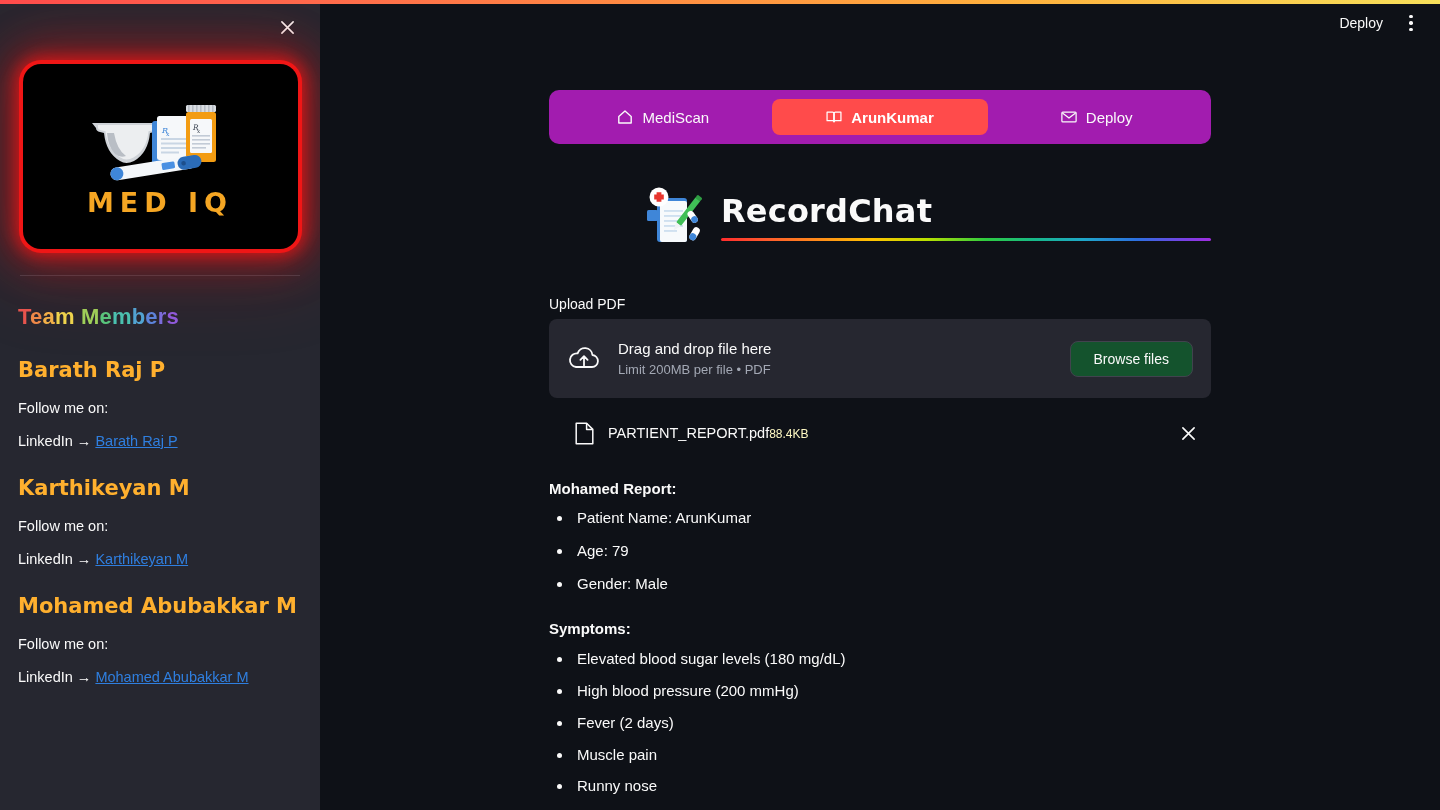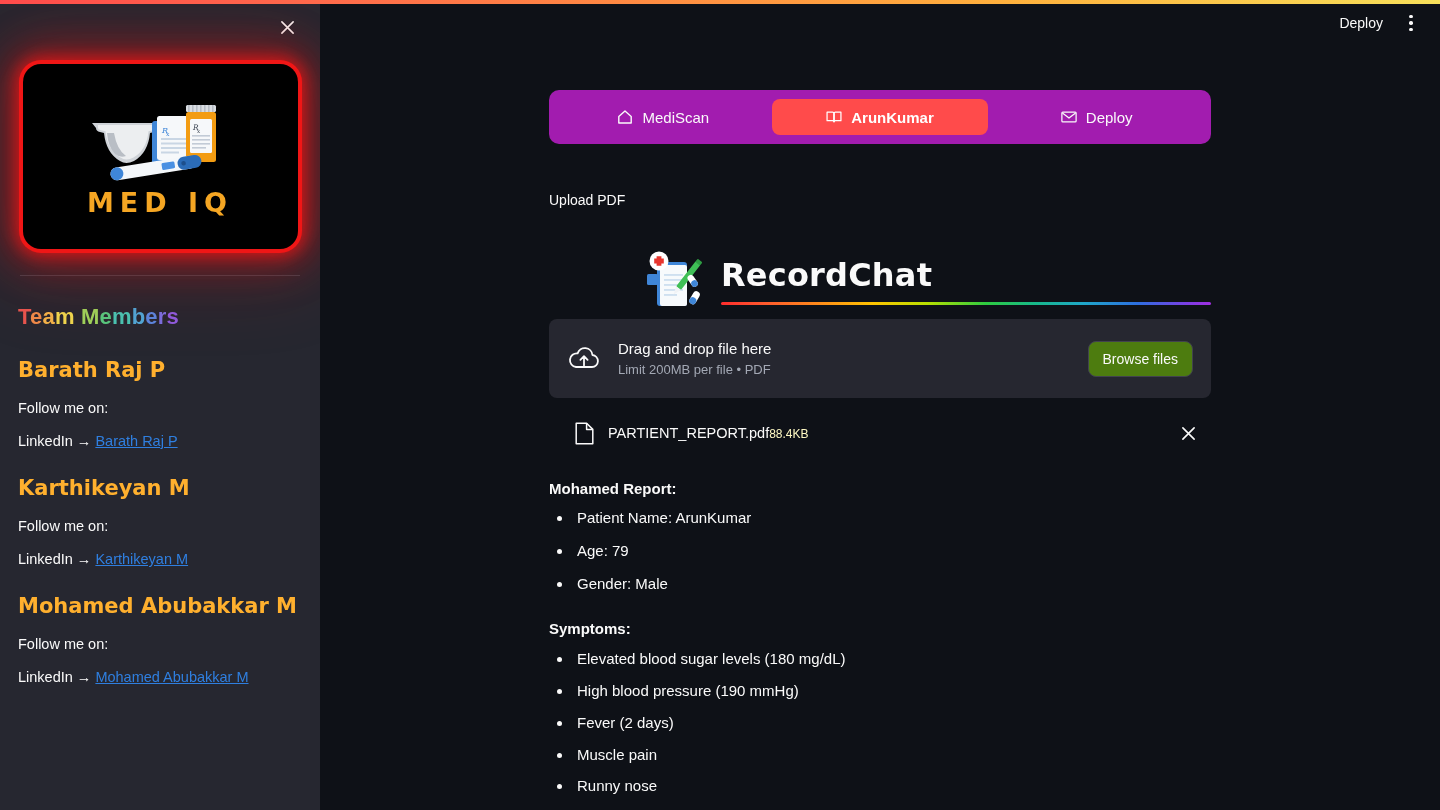--- a/index.html
+++ b/index.html
@@ -240,24 +240,24 @@
     align-items: center;
     padding: 0 18px;
     gap: 17px;
   }
   #dz-icon { width: 34px; height: 34px; flex: 0 0 34px; color: #fafafa; }
   #dz-text { flex: 1 1 auto; }
   #dz-main { font-size: 15px; color: #fafafa; font-weight: 400; }
   #dz-sub  { font-size: 13px; color: #a3a8b4; margin-top: 5px; }
   #browse-btn {
     flex: 0 0 auto;
-    padding: 9px 14px;
+    padding: 9px 23px;
     border-radius: 8px;
     border: 1px solid #41434e;
-    background: #4d7c0f;
+    background: #14532d;
     color: #fafafa;
     font-size: 14px;
     cursor: pointer;
   }
 
   
   #file-row {
     margin-top: 14px;
     height: 42px;
     display: flex;
@@ -433,22 +433,20 @@
             <span class="tico">
               <svg viewBox="0 0 18 14">
                 <rect x="1" y="1.6" width="16" height="10.8" rx="1" fill="none" stroke="currentColor" stroke-width="1.4"></rect>
                 <path d="M1.6 2.4 L9 8.2 L16.4 2.4" fill="none" stroke="currentColor" stroke-width="1.4" stroke-linejoin="round"></path>
               </svg>
             </span>
             <span>Deploy</span>
           </div>
         </nav>
 
-      <div id="upload-label">Upload PDF</div>
-
       <div id="title-row">
         <svg id="title-icon" viewBox="0 0 62 62">
           <rect x="4" y="24" width="11" height="11" rx="1.6" fill="#3f86d8"></rect>
           <rect x="14" y="12" width="30" height="44" rx="3" fill="#3f86d8"></rect>
           <rect x="17" y="15" width="27" height="41" rx="2" fill="#f7fafc"></rect>
           <g fill="#cfe0f0">
             <rect x="21" y="24" width="19" height="1.9"></rect>
             <rect x="21" y="29" width="19" height="1.9"></rect>
             <rect x="21" y="34" width="19" height="1.9"></rect>
             <rect x="21" y="39" width="19" height="1.9"></rect>
@@ -469,20 +467,22 @@
             <rect x="48" y="41" width="7" height="14" rx="3.5" fill="#ffffff"></rect>
             <rect x="48" y="48" width="7" height="7" rx="3.5" fill="#3f86d8"></rect>
           </g>
         </svg>
         <div id="title-block">
           <div id="page-title">RecordChat</div>
           <div id="title-rule"></div>
         </div>
       </div>
 
+      <div id="upload-label">Upload PDF</div>
+
       <div id="dropzone">
         <svg id="dz-icon" viewBox="0 0 34 34">
           <path d="M9 25 h16 a6 6 0 0 0 .4 -11.98 A7.6 7.6 0 0 0 10.6 11.4 A5.9 5.9 0 0 0 9 25 Z" fill="none" stroke="currentColor" stroke-width="1.8" stroke-linejoin="round"></path>
           <path d="M17 23.5 V14.2 M13.4 17.8 L17 14.2 L20.6 17.8" fill="none" stroke="currentColor" stroke-width="1.8" stroke-linecap="round" stroke-linejoin="round"></path>
         </svg>
         <div id="dz-text">
           <div id="dz-main">Drag and drop file here</div>
           <div id="dz-sub">Limit 200MB per file • PDF</div>
         </div>
         <button id="browse-btn">Browse files</button>
@@ -507,21 +507,21 @@
       <div id="report">
         <div class="rep-head">Mohamed Report:</div>
         <ul class="rep-list" id="fields-list">
             <li><b>Patient Name:</b><span> ArunKumar</span></li>
             <li><b>Age:</b><span> 79</span></li>
             <li><b>Gender:</b><span> Male</span></li>
           </ul>
         <div class="rep-head" id="symptoms-head">Symptoms:</div>
         <ul class="rep-list" id="symptoms-list">
             <li>Elevated blood sugar levels (180 mg/dL)</li>
-            <li>High blood pressure (190 mmHg)</li>
+            <li>High blood pressure (200 mmHg)</li>
             <li>Fever (2 days)</li>
             <li>Muscle pain</li>
             <li>Runny nose</li>
             <li>Sneezing</li>
           </ul>
       </div>
 
     </div>
   </section>
 </div>

